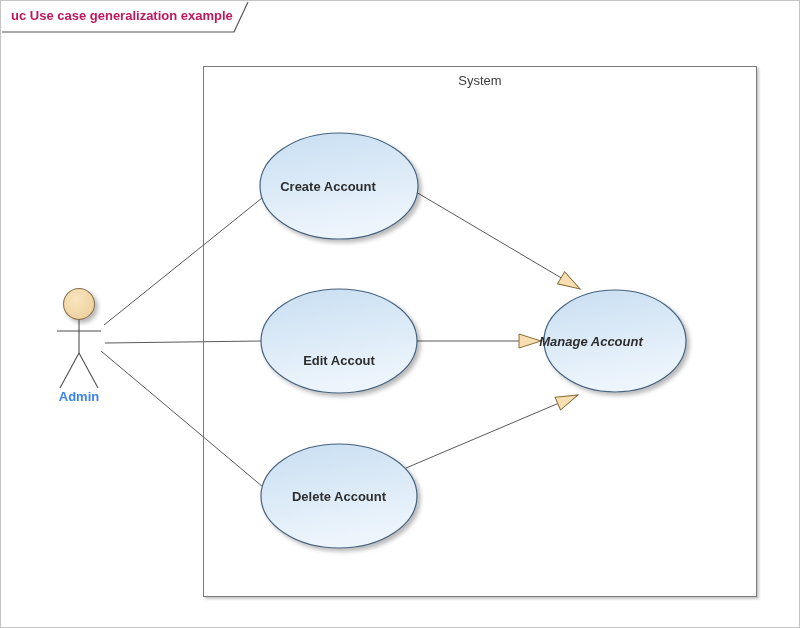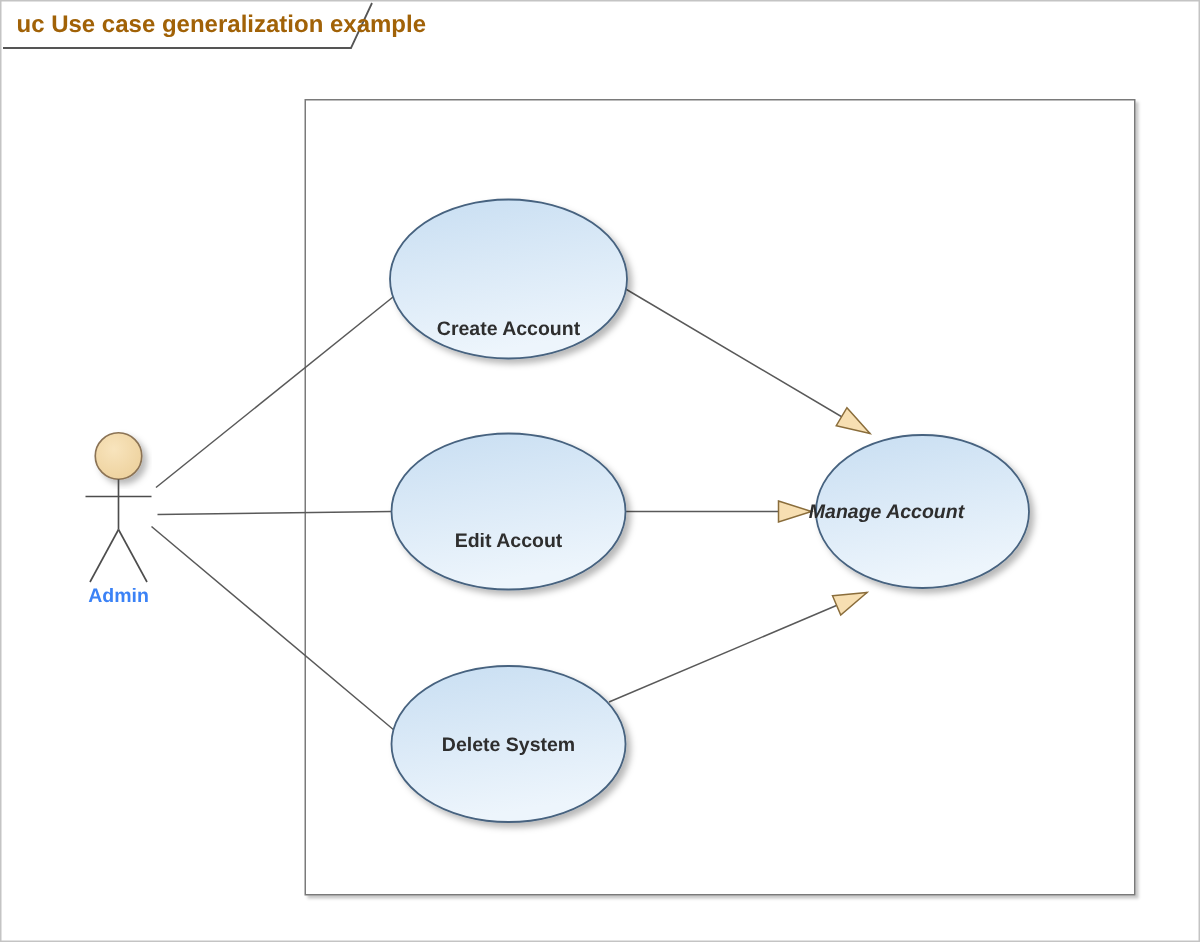--- a/index.html
+++ b/index.html
@@ -15,23 +15,23 @@
   }
   svg.diagram { position: absolute; left: 0; top: 0; }
   .lbl {
     position: absolute;
     color: #262626;
     white-space: nowrap;
     pointer-events: none;
   }
   .tab-title {
     left: 10px; top: 7px;
-    font-size: 16px;
+    font-size: 13px;
     font-weight: 600;
-    color: #a16207;
+    color: #be185d;
   }
   .system-label {
     left: 203px; top: 72px; width: 552px;
     text-align: center;
     font-size: 13px;
     font-weight: 400;
     color: #3d3d3d;
   }
   .actor-label {
     left: 18px; top: 388px; width: 120px;
@@ -40,21 +40,21 @@
     font-weight: 600;
     color: #3b82f6;
   }
   .uc-label {
     text-align: center;
     font-size: 13px;
     font-weight: 600;
     color: #2e2e2e;
     transform: translate(-50%, -50%);
   }
-  .uc-create { left: 338px; top: 185px; margin-top: 33px; }
+  .uc-create { left: 327px; top: 185px; }
   .uc-edit   { left: 338px; top: 340px; margin-top: 19px; }
   .uc-delete { left: 338px; top: 495px; }
   .uc-manage { left: 590px; top: 340px; font-style: italic; }
 </style>
 </head>
 <body>
 
 <div class="canvas">
 
   <svg class="diagram" width="800" height="628" viewBox="0 0 800 628">
@@ -99,19 +99,20 @@
     <g stroke="#4d4d4d" stroke-width="1.1">
       <circle cx="78" cy="303" r="15.5" fill="url(#headGrad)" stroke="#8b7355" filter="url(#softShadow)"></circle>
       <line x1="78" y1="318.5" x2="78" y2="352"></line>
       <line x1="56" y1="330" x2="100" y2="330"></line>
       <line x1="78" y1="352" x2="59" y2="387"></line>
       <line x1="78" y1="352" x2="97" y2="387"></line>
     </g>
   </svg>
 
   <div class="lbl tab-title">uc Use case generalization example</div>
+  <div class="lbl system-label">System</div>
   <div class="lbl actor-label">Admin</div>
   <div class="lbl uc-label uc-create">Create Account</div>
   <div class="lbl uc-label uc-edit">Edit Accout</div>
-  <div class="lbl uc-label uc-delete">Delete System</div>
+  <div class="lbl uc-label uc-delete">Delete Account</div>
   <div class="lbl uc-label uc-manage">Manage Account</div>
 
 </div>
 
 </body></html>

